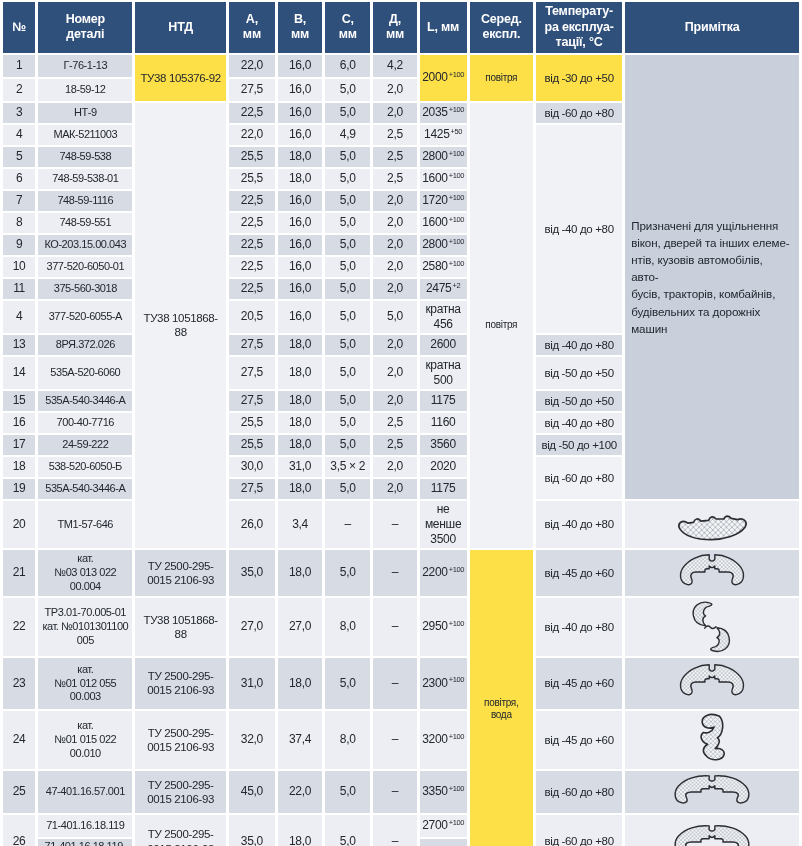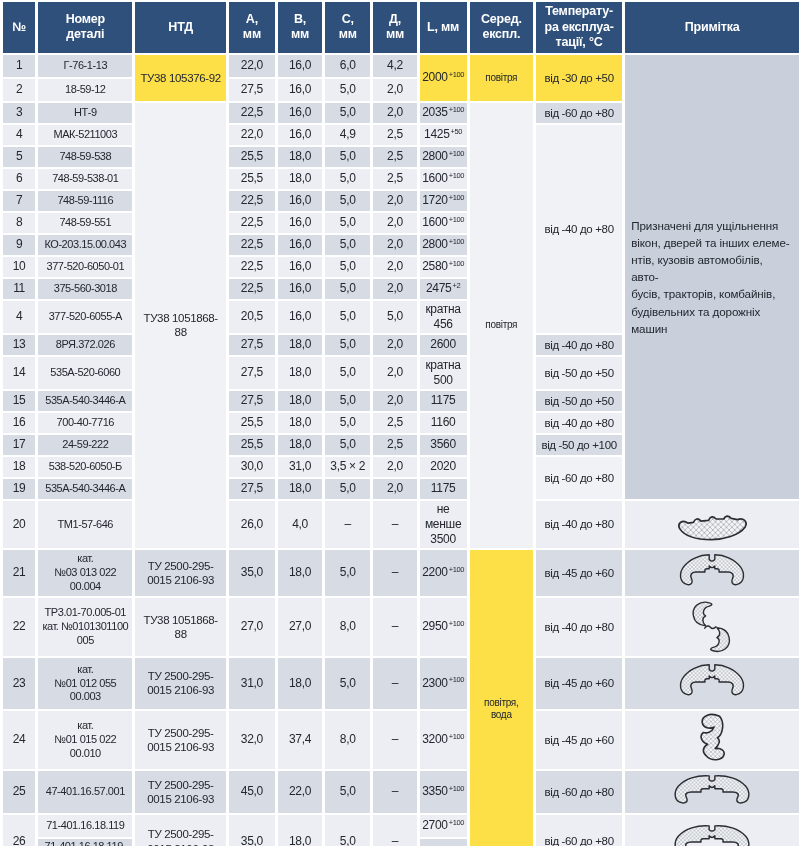--- a/index.html
+++ b/index.html
@@ -285,21 +285,21 @@
         <td class="col-a c-d">27,5</td>
         <td class="col-b c-d">18,0</td>
         <td class="col-c c-d">5,0</td>
         <td class="col-d c-d">2,0</td>
         <td class="col-l c-d">1175</td>
       </tr>
       <tr style="height: 37px;">
         <td class="col-num c-l">20</td>
         <td class="col-part c-l">ТМ1-57-646</td>
         <td class="col-a c-l">26,0</td>
-        <td class="col-b c-l">4,0</td>
+        <td class="col-b c-l">3,4</td>
         <td class="col-c c-l">–</td>
         <td class="col-d c-l">–</td>
         <td class="col-l c-l">не менше
 3500</td>
         <td class="col-temp c-l">від -40 до +80</td>
         <td class="col-note c-l has-icon"><svg class="profile i-strip">
             <use href="#sym-strip"></use>
           </svg></td>
       </tr>
       <tr style="height: 44px;">

